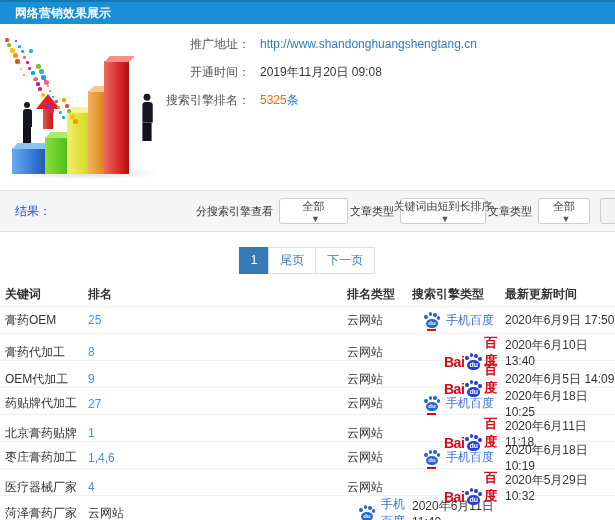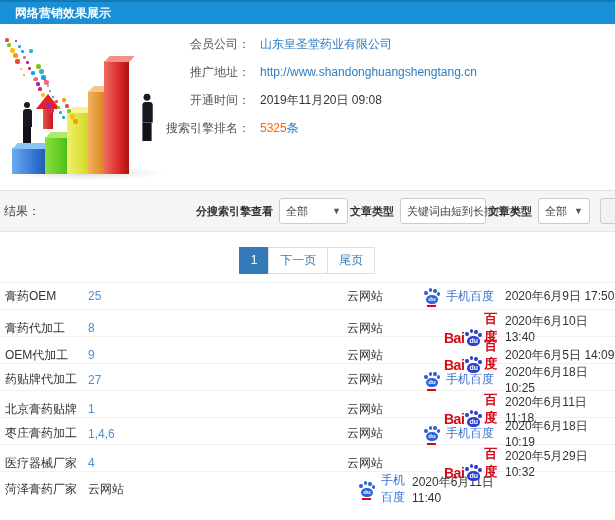--- a/index.html
+++ b/index.html
@@ -42,24 +42,24 @@
   .person { position:absolute; width:18px; }
   .person .head { width:6px; height:6px; border-radius:50%; background:#1c1c1c; margin:0 auto; }
   .person .torso { width:9px; height:18px; margin:1px auto 0; background:#15181f; border-radius:3px 3px 0 0; }
   .person .legs { width:8px; height:16px; margin:0 auto; background:linear-gradient(90deg,#101218 45%, #fff 45%, #fff 55%, #101218 55%); }
   .person-1 { left:18px; top:74px; }
   .person-2 { left:138px; top:72px; transform:scale(1.15); transform-origin:bottom; }
   .confetti-dot { position:absolute; border-radius:40%; }
 
   
   .filter-bar { position:relative; height:42px; background:#f5f5f5; border-top:1px solid #e4e4e4; border-bottom:1px solid #e4e4e4; display:flex; align-items:center; }
-  .result-label { color:#404040; padding-left:4px; }
+  .result-label { color:#1d4ed8; padding-left:15px; }
   .filter-right { position:absolute; left:196px; top:0; height:100%; display:flex; align-items:center; white-space:nowrap; }
-  .filter-label { font-weight:bold; color:#333; font-size:11px; margin:0 6px 0 2px; }
-  .select-box { display:flex; align-items:center; justify-content:space-between; height:26px; background:#fff; border:1px solid #ccc; border-radius:3px; padding:0 6px; font-size:11px; color:#444; cursor:pointer; }
+  .filter-label { font-weight:normal; color:#333; font-size:11px; margin:0 6px 0 2px; }
+  .select-box { display:flex; align-items:center; justify-content:space-between; height:26px; background:#fff; border:1px solid #ccc; border-radius:3px; padding:0 6px; font-size:11px; color:#444; cursor:pointer;flex-direction:column; }
   .sel-engine { width:69px; } .sel-sort { width:86px; } .sel-article { width:52px; }
   .select-arrow { font-size:9px; color:#555; margin-left:4px; }
   .submit-btn { height:26px; margin-left:10px; padding:0 14px; background:#f2f2f2; border:1px solid #ccc; border-radius:3px; font-size:11px; color:#333; cursor:pointer; }
 
   
   .pagination { display:flex; justify-content:center; margin-top:15px; }
   .page-btn { height:27px; line-height:25px; padding:0 11px; border:1px solid #ddd; background:#fff; color:#337ab7; cursor:pointer; margin-left:-1px; font-size:12px; }
   .page-btn.active { background:#337ab7; border-color:#337ab7; color:#fff; }
 
   
@@ -160,24 +160,20 @@
         <div class="confetti-dot" style="left: 7.18182px; top: 15.1818px; width: 4px; height: 4px; background: rgb(123, 196, 40);"></div>
         <div class="confetti-dot" style="left: 20.8182px; top: 22.3182px; width: 3px; height: 3px; background: rgb(3, 169, 244);"></div>
         <div class="confetti-dot" style="left: 15.4545px; top: 12.4545px; width: 2px; height: 2px; background: rgb(156, 39, 176);"></div>
         <div class="confetti-dot" style="left: 10.0909px; top: 19.5909px; width: 5px; height: 5px; background: rgb(255, 193, 7);"></div>
         <div class="confetti-dot" style="left: 4.72727px; top: 9.72727px; width: 4px; height: 4px; background: rgb(244, 67, 54);"></div>
         <div class="confetti-dot" style="left: 18.3636px; top: 16.8636px; width: 3px; height: 3px; background: rgb(49, 176, 213);"></div>
       </div>
   </div>
   <div class="info-rows">
     <div class="info-row">
-      <span class="info-label">会员公司：</span>
-      <span class="info-value link-blue">山东皇圣堂药业有限公司</span>
-    </div>
-    <div class="info-row">
       <span class="info-label">推广地址：</span>
       <span class="info-value link-blue">http://www.shandonghuangshengtang.cn</span>
     </div>
     <div class="info-row">
       <span class="info-label">开通时间：</span>
       <span class="info-value plain-val">2019年11月20日 09:08</span>
     </div>
     <div class="info-row">
       <span class="info-label">搜索引擎排名：</span>
       <span class="info-value"><span class="hl-orange">5325</span><span class="hl-suffix">条</span></span>
@@ -202,25 +198,32 @@
     <div class="select-box sel-article">
       <span>全部</span>
       <span class="select-arrow">▼</span>
     </div>
     <button class="submit-btn">提交</button>
   </div>
 </div>
 
 <div class="pagination">
   <div class="page-btn active">1</div>
+  <div class="page-btn">尾页</div>
   <div class="page-btn">下一页</div>
-  <div class="page-btn">尾页</div>
 </div>
 
 <div class="table">
+  <div class="thead-row">
+    <div>关键词</div>
+    <div>排名</div>
+    <div>排名类型</div>
+    <div>搜索引擎类型</div>
+    <div>最新更新时间</div>
+  </div>
   <div id="tbody">
       <div class="trow">
         <div>膏药OEM</div>
         <div><span class="rank-link">25</span></div>
         <div>云网站</div>
         <div class="engine-cell">
           <span class="mb-logo">
             <span class="paw paw-blue">
               <span class="toe t1"></span>
               <span class="toe t2"></span>

